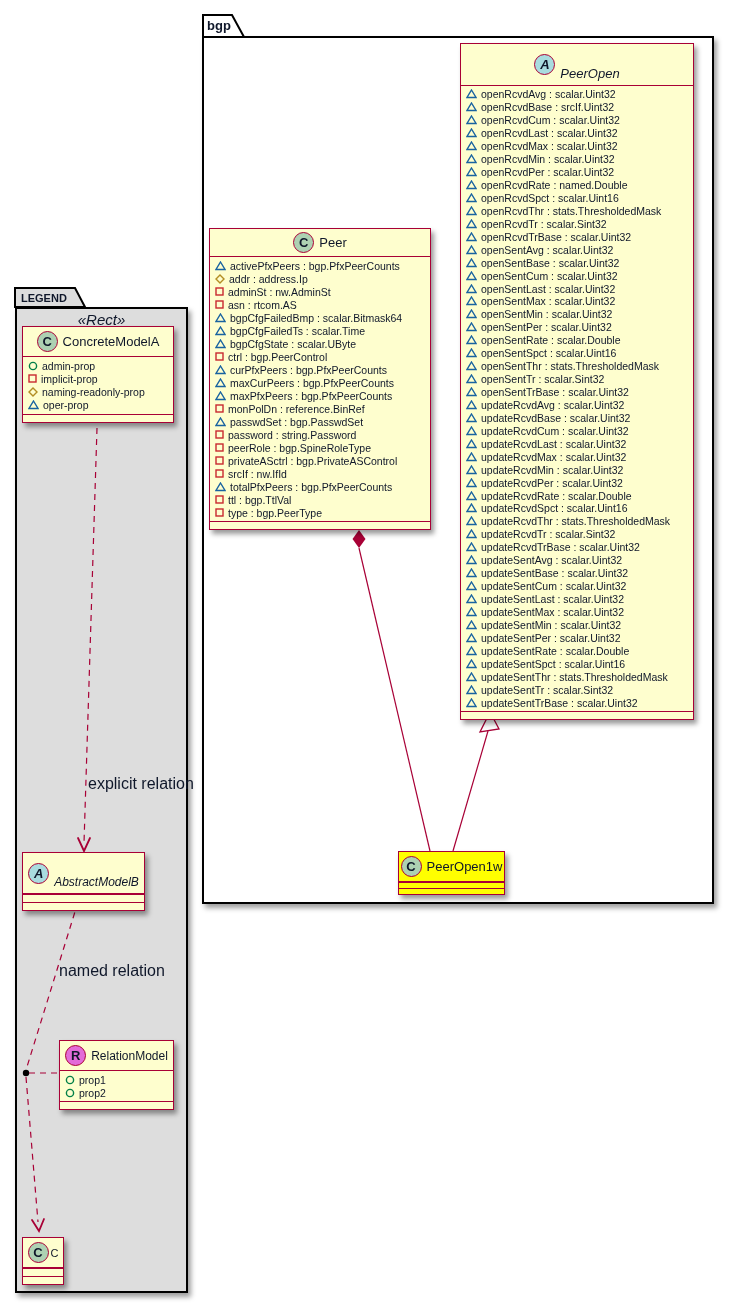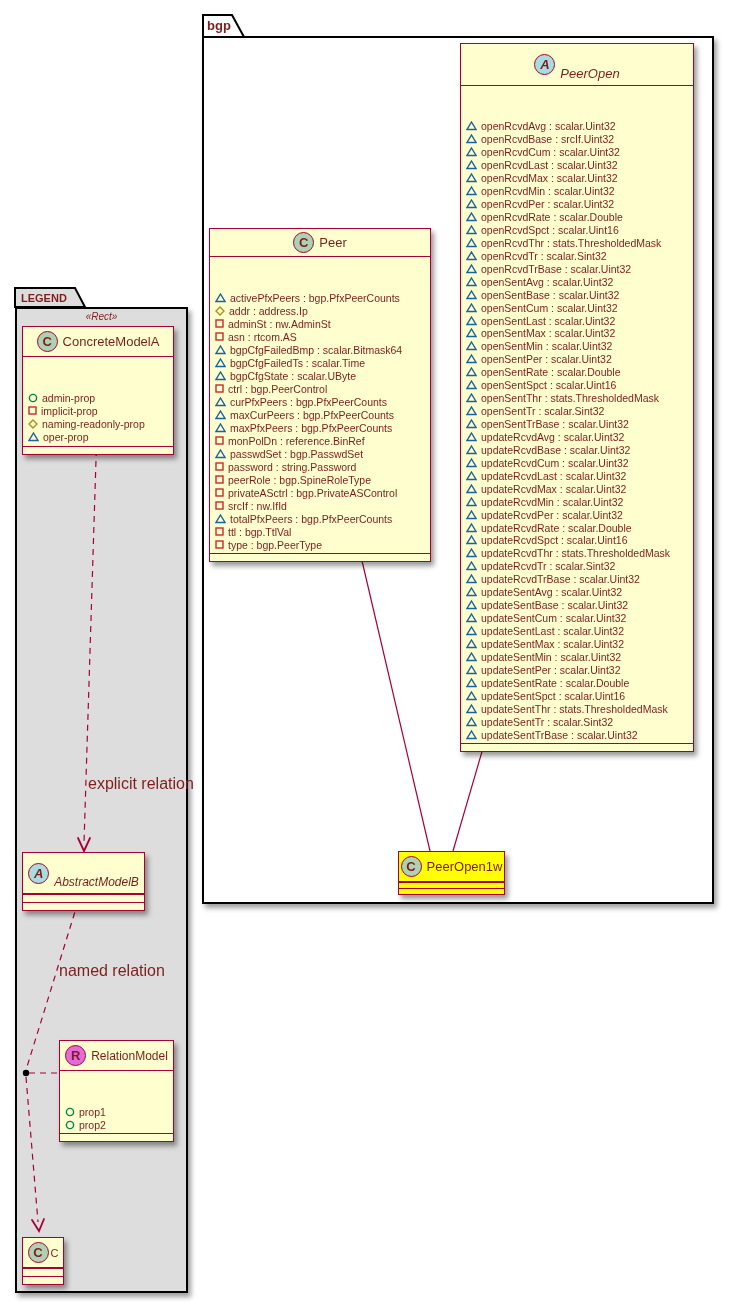--- a/index.html
+++ b/index.html
@@ -1,49 +1,49 @@
 <!DOCTYPE html>
 <html><head>
 <meta charset="utf-8">
 <style>
   html,body{margin:0;padding:0;background:#ffffff;}
   .canvas{
     position:relative; width:733px; height:1303px; overflow:hidden;
-    background:#ffffff; font-family:"Liberation Sans", sans-serif; color:#7f1d1d;
+    background:#ffffff; font-family:"Liberation Sans", sans-serif; color:#0f172a;
   }
   
   .pkg-body{ position:absolute; z-index:1; border:2px solid #000;
              box-shadow:3px 4px 5px rgba(0,0,0,.38); box-sizing:border-box;}
   #pkg-bgp-body{ left:202px; top:36px; width:512px; height:868px; background:#ffffff; }
   #pkg-legend-body{ left:15px; top:307px; width:173px; height:986px; background:#dddddd; }
   .tab-label{ position:absolute; z-index:4; font-weight:bold; font-size:13px; line-height:14px; }
   #bgp-tab-label{ left:207px; top:19px; }
   #legend-tab-label{ left:21px; top:291px; font-size:11px;}
   #legend-stereotype{ position:absolute; z-index:4; left:15px; top:311px; width:173px;
-    text-align:center; font-style:italic; font-size:10px; }
+    text-align:center; font-style:italic; font-size:15px; }
   
   svg.overlay{ position:absolute; left:0; top:0; z-index:2; }
   .dash{ stroke:#A80036; stroke-width:1.2; fill:none; stroke-dasharray:6 5; }
   .sline{ stroke:#A80036; stroke-width:1.2; fill:none; }
   .arrowv{ stroke:#A80036; stroke-width:1.8; fill:none; stroke-linecap:round;}
   
   .uml-class{ position:absolute; z-index:3; background:#FEFECE; border:1.5px solid #A80036;
     box-shadow:3px 4px 5px rgba(0,0,0,.4); box-sizing:border-box; }
   .uml-class.highlight{ background:#FFFF00; }
   .cls-title{ display:flex; align-items:center; justify-content:center; gap:5px;
     padding:4px 3px; border-bottom:1px solid #A80036; }
   .badge{ width:19px; height:19px; border-radius:50%; border:1px solid #A80036;
     display:flex; align-items:center; justify-content:center;
     font-weight:bold; font-size:13px; flex:0 0 auto; line-height:19px;}
   .badge.klass{ background:#ADD1B2; }
   .badge.abstract{ background:#A9DCDF; font-style:italic; }
   .badge.relation{ background:#E36BD8; }
   .cls-name{ font-size:13px; white-space:nowrap; }
   .cls-name.italic{ font-style:italic;margin-top:18px; }
-  .cls-attrs{ padding:2px 3px 2px 5px;margin-top:32px; }
+  .cls-attrs{ padding:2px 3px 2px 5px; }
   .attr-row{ display:flex; align-items:center; gap:4px; height:13.2px; white-space:nowrap; }
   .dense .attr-row{ height:12.95px; }
   .mid .attr-row{ height:13.0px; }
   .attr-row svg{ flex:0 0 auto; }
   .attr-text{ font-size:10.5px; }
   .cls-methods{ height:7px; border-top:1px solid #A80036; }
   .cls-strip{ height:7px; border-top:1px solid #A80036; }
   .cls-strip.mini{ height:5px; }
   .rel-label{ position:absolute; z-index:4; font-size:16px; white-space:nowrap; }
 </style>
@@ -125,21 +125,21 @@
         <div class="attr-row">
           <svg width="11" height="10" viewBox="0 0 11 10">
             <polygon points="5.5,1 10,8.5 1,8.5" fill="none" stroke="#1963A0" stroke-width="1.4"></polygon>
           </svg>
           <span class="attr-text">openRcvdPer : scalar.Uint32</span>
         </div>
         <div class="attr-row">
           <svg width="11" height="10" viewBox="0 0 11 10">
             <polygon points="5.5,1 10,8.5 1,8.5" fill="none" stroke="#1963A0" stroke-width="1.4"></polygon>
           </svg>
-          <span class="attr-text">openRcvdRate : scalar.Double</span>
+          <span class="attr-text">openRcvdRate : named.Double</span>
         </div>
         <div class="attr-row">
           <svg width="11" height="10" viewBox="0 0 11 10">
             <polygon points="5.5,1 10,8.5 1,8.5" fill="none" stroke="#1963A0" stroke-width="1.4"></polygon>
           </svg>
           <span class="attr-text">openRcvdSpct : scalar.Uint16</span>
         </div>
         <div class="attr-row">
           <svg width="11" height="10" viewBox="0 0 11 10">
             <polygon points="5.5,1 10,8.5 1,8.5" fill="none" stroke="#1963A0" stroke-width="1.4"></polygon>

